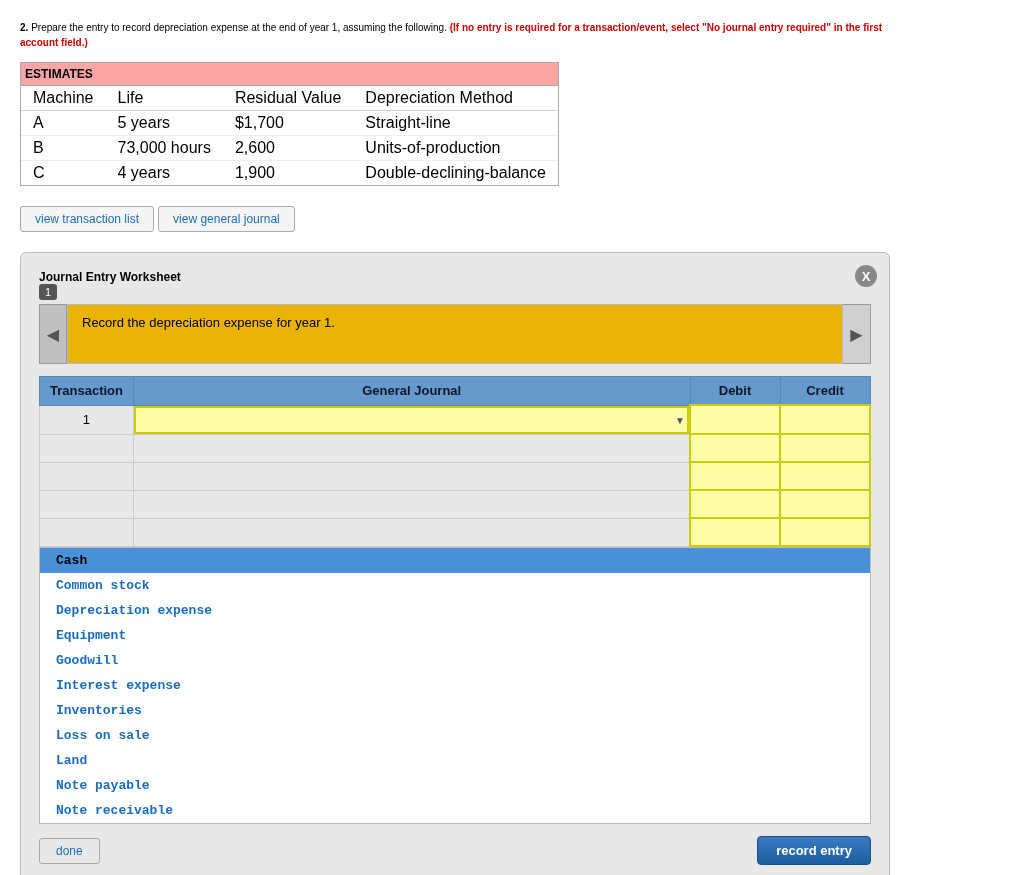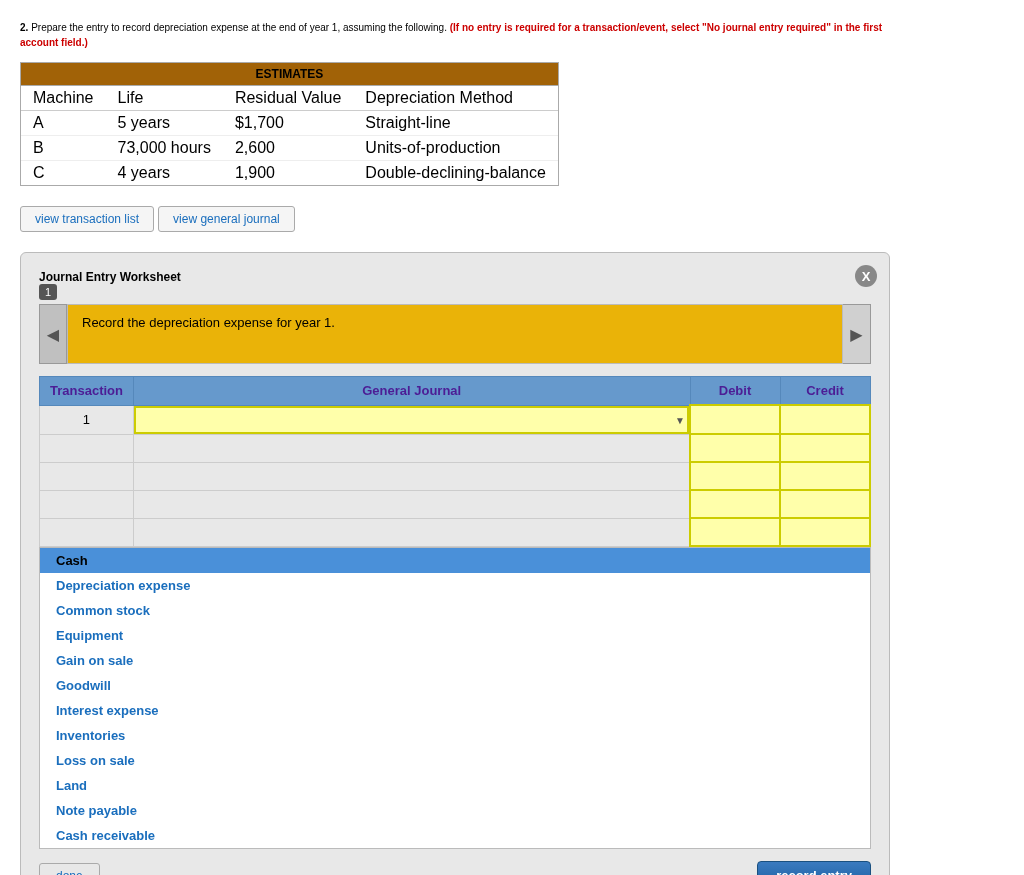--- a/index.html
+++ b/index.html
@@ -21,26 +21,25 @@
     .question-text .red-bold { color: #cc0000; font-weight: bold; }
 
     
     .estimates-container {
       border: 1px solid #aaa;
       display: inline-block;
       margin-bottom: 20px;
       min-width: 500px;
     }
     .estimates-title {
-      text-align: center;
       font-weight: bold;
       font-size: 12px;
       padding: 4px;
       border-bottom: 1px solid #aaa;
-      background: #a16207;
+      background: #fca5a5;
     }
     .estimates-table {
       width: 100%;
       border-collapse: collapse;
       font-size: 16px;
     }
     .estimates-table th {
       text-align: left;
       padding: 3px 12px;
       font-weight: normal;
@@ -133,21 +132,21 @@
       font-size: 13px;
       min-height: 60px;
     }
     .journal-table {
       width: 100%;
       border-collapse: collapse;
       font-size: 13px;
     }
     .journal-table th {
       background: #6699cc;
-      color: #4c1d95;
+      color: #0f172a;
       padding: 6px 10px;
       border: 1px solid #5588bb;
       font-weight: bold;
       text-align: center;
     }
     .journal-table th.transaction-col { text-align: center; width: 80px; }
     .journal-table th.general-journal-col { text-align: center; }
     .journal-table th.debit-col, .journal-table th.credit-col { width: 90px; }
     .journal-table td {
       border: 1px solid #ccc;
@@ -194,20 +193,21 @@
       list-style: none;
       padding: 0;
       margin: 0;
     }
     .dropdown-list li {
       padding: 5px 16px;
       color: #1a6ebd;
       font-size: 13px;
       cursor: pointer;
       font-weight: bold;
+      font-family: Liberation Mono, monospace;
     }
     .dropdown-list li.selected {
       background: #4a90d9;
       color: #000;
     }
 
     
     .bottom-row {
       display: flex;
       align-items: center;
@@ -360,31 +360,30 @@
           <td class="general-journal-cell"></td>
           <td class="debit-cell"></td>
           <td class="credit-cell"></td>
         </tr>
       </tbody>
     </table>
 
     <div class="dropdown-list-container">
       <ul class="dropdown-list" id="dropdown-list">
       <li class="selected">Cash</li>
+          <li>Common stock</li>
           <li>Depreciation expense</li>
-          <li>Common stock</li>
           <li>Equipment</li>
-          <li>Gain on sale</li>
           <li>Goodwill</li>
           <li>Interest expense</li>
           <li>Inventories</li>
           <li>Loss on sale</li>
           <li>Land</li>
           <li>Note payable</li>
-          <li>Cash receivable</li>
+          <li>Note receivable</li>
         </ul>
     </div>
   </div>
 
   
   <div class="bottom-row">
     <button class="done-btn">done</button>
 
     <button class="record-entry-btn">record entry</button>
   </div>

